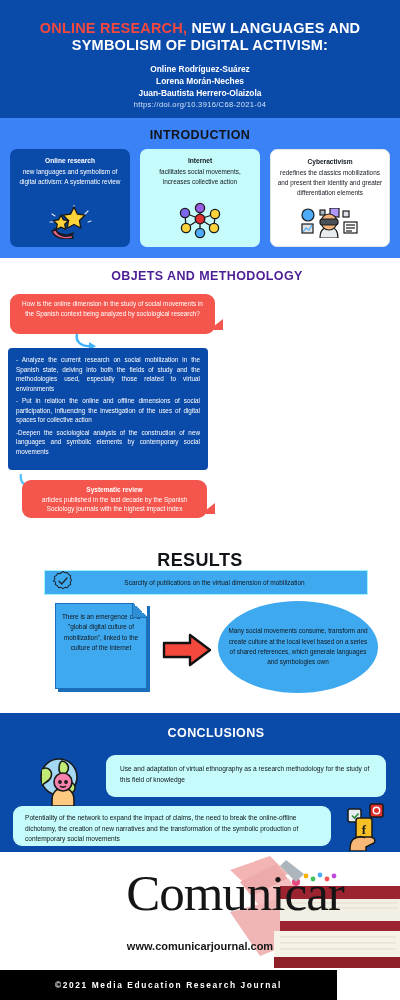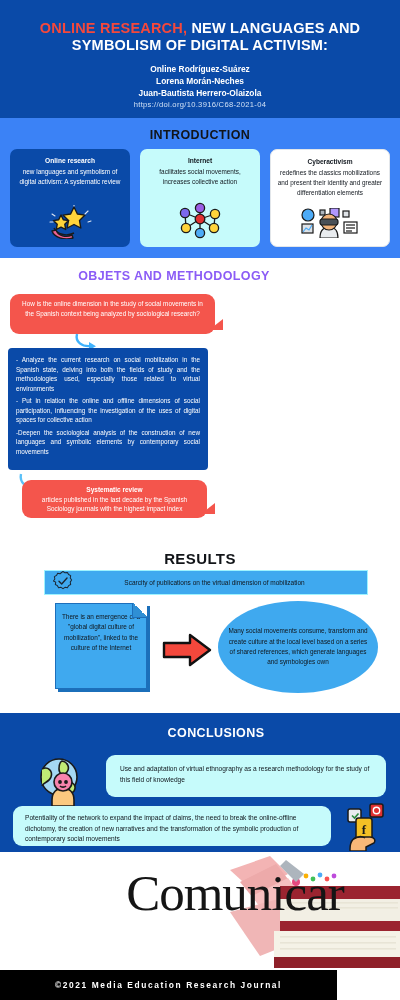--- a/index.html
+++ b/index.html
@@ -59,21 +59,21 @@
   .card .bd{font-size:6.4px;text-align:center;line-height:1.55;margin-top:1px;}
   .card .art{position:absolute;left:0;bottom:4px;width:100%;text-align:center;}
 
   
   .method{
     position:absolute;left:0;top:258px;width:400px;height:285px;
     background:#ffffff;
   }
   .method .sec-title{
     position:absolute;left:0;top:11px;width:348px;
-    font-size:12.5px;color:#8b5cf6;
+    font-size:12.5px;color:#4c1d95;padding-left:33px;
   }
   .bubble{
     position:absolute;background:#f4554c;color:#ffffff;border-radius:9px;
     box-sizing:border-box;text-align:center;
   }
   .bubble .tail{
     position:absolute;width:0;height:0;border-style:solid;
   }
   #q-bubble{left:10px;top:36px;width:205px;height:40px;padding:5px 10px 0 10px;}
   #q-bubble .txt{font-size:6.4px;line-height:1.52;font-weight:500;}
@@ -106,21 +106,21 @@
     position:absolute;left:218px;top:336px;width:176px;height:192px;
   }
 
   
   .results{
     position:absolute;left:0;top:543px;width:400px;height:170px;
     background:#ffffff;
   }
   .results .sec-title{
     position:absolute;left:0;top:7px;width:400px;
-    font-size:15px;color:#111418;
+    font-size:18px;color:#111418;
   }
   .banner{
     position:absolute;left:44px;top:27px;width:322px;height:23px;
     background:#3fa9ef;border:1px solid #9ef3ff;
     display:flex;align-items:center;
   }
   .banner .txt{
     flex:1;text-align:center;font-size:6.5px;color:#10161c;padding-right:12px;
   }
   .note{
@@ -476,17 +476,18 @@
             <circle cx="83" cy="27" r="2.4" fill="#40c057"></circle>
             <circle cx="90" cy="23" r="2.4" fill="#4dabf7"></circle>
             <circle cx="97" cy="27" r="2.4" fill="#fa5252"></circle>
             <circle cx="104" cy="24" r="2.4" fill="#be4bdb"></circle>
           </g>
           <path d="M56,8 L74,22 L66,30 L50,14 Z" fill="#adb5bd"></path>
         </g>
       </svg>
     </div>
     <div class="brand">Comunicar</div>
+    <div class="site">www.comunicarjournal.com</div>
   </div>
 
   <div class="copyright">©2021 Media Education Research Journal</div>
 
 </div>
 
 </body></html>

